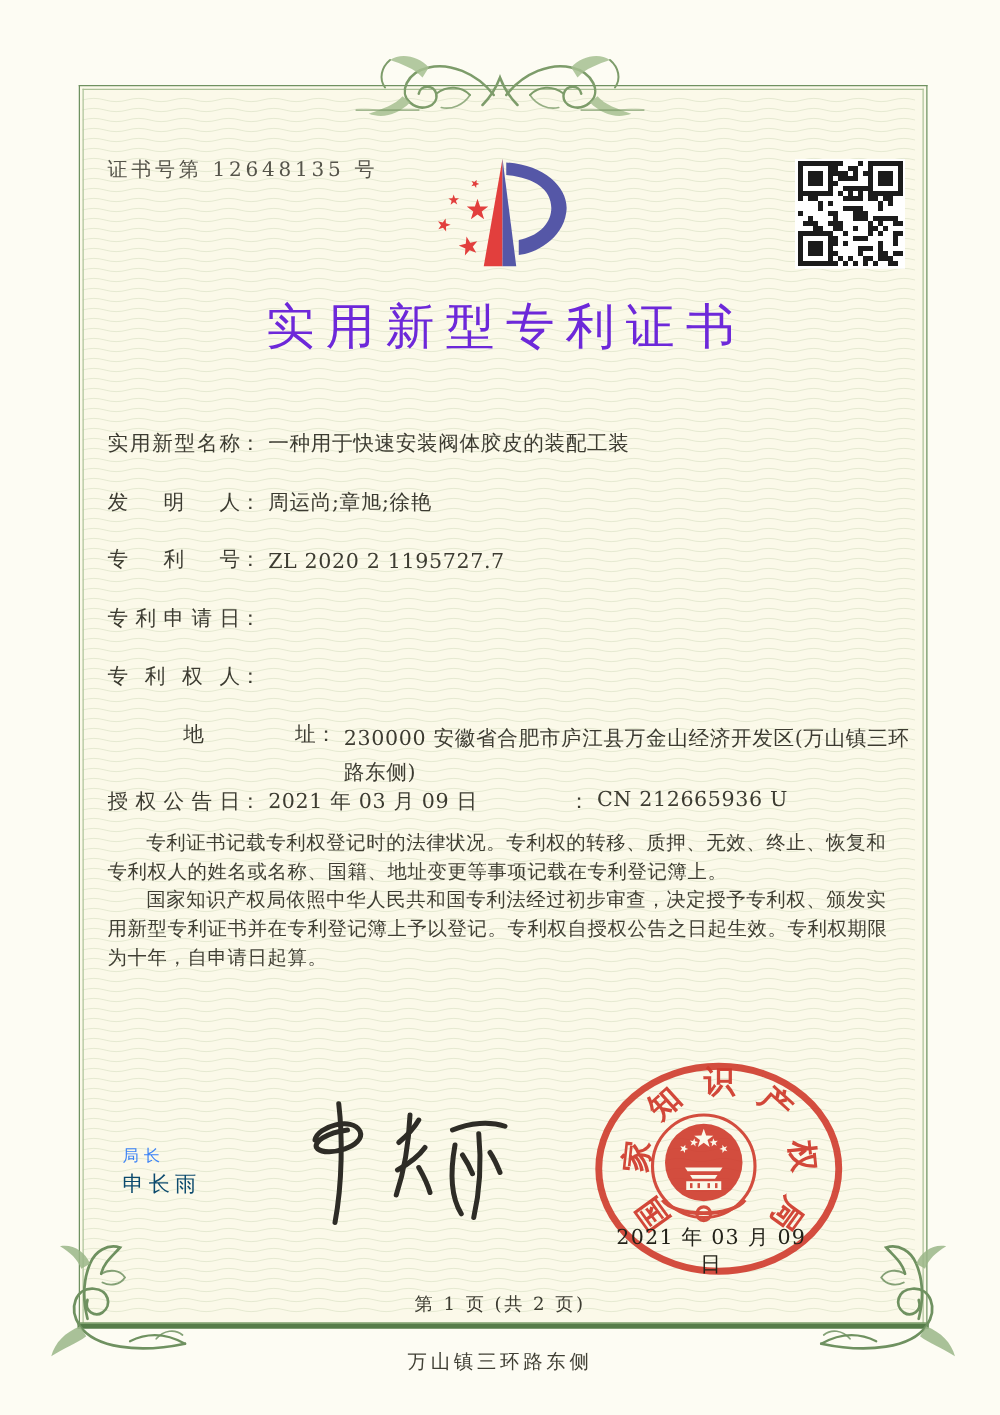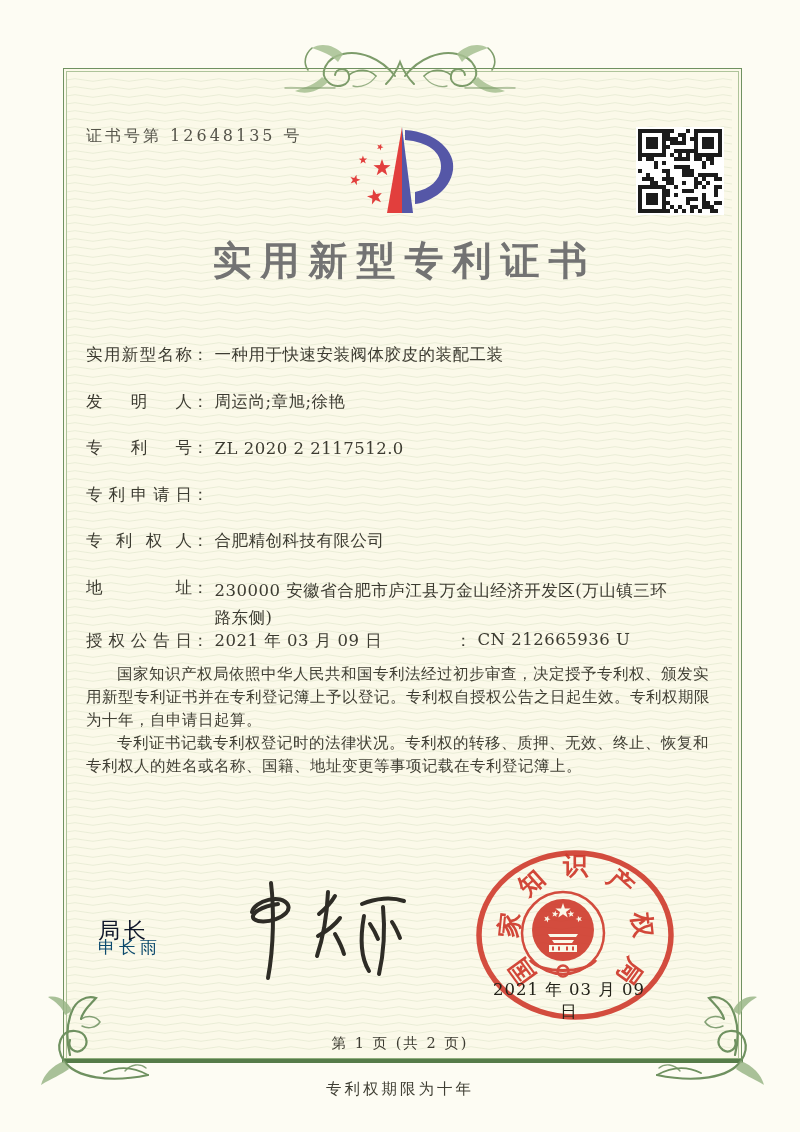--- a/index.html
+++ b/index.html
@@ -8,31 +8,31 @@
   .inner-bg{position:absolute;left:64px;top:69px;width:677px;height:993px;background:#fbf9e9;}
   .waves{position:absolute;left:0;top:0;pointer-events:none;}
   .frame{position:absolute;left:63px;top:68px;width:679px;height:994px;
          border:1px solid #6f9160;border-bottom:none;box-sizing:border-box;}
   .frame2{position:absolute;left:66px;top:71px;width:673px;height:991px;
           border:1px solid #aec39a;border-bottom:none;box-sizing:border-box;}
   .bottom-rule{position:absolute;left:62px;top:1058px;width:681px;height:4px;
                background:#567c49;border-top:1px solid #8fae7c;}
   .abs{position:absolute;}
   .cert-no{left:86px;top:126px;font-size:16px;letter-spacing:3px;color:#55544a;}
-  .title{left:0;right:0;top:234px;text-align:center;font-size:39px;font-weight:700;
-         letter-spacing:9px;text-indent:9px;color:#737373;}
+  .title{left:0;right:0;top:234px;text-align:center;font-size:39px;font-weight:400;
+         letter-spacing:9px;text-indent:9px;color:#6d28d9;}
   .frow{left:86px;width:645px;font-size:16.5px;color:#3c3b31;display:flex;align-items:flex-start;}
   .flabel{display:inline-block;width:106px;text-align:justify;text-align-last:justify;flex:0 0 106px;}
   .fcolon{flex:0 0 auto;}
   .fvalue{margin-left:6px;letter-spacing:0.5px;}
   .addr .fvalue{width:456px;line-height:27px;}
   .pair2{position:absolute;left:369px;top:0;display:flex;}
   .paras{left:86px;top:663px;width:632px;font-size:15.5px;line-height:23px;color:#403f34;}
   .paras p{margin:0;text-indent:2em;letter-spacing:0.5px;}
-  .sig-title{left:98px;top:916px;font-size:22px;letter-spacing:4px;color:#0f172a;}
+  .sig-title{left:98px;top:916px;font-size:13px;letter-spacing:4px;color:#3b82f6;}
   .sig-name{left:98px;top:936px;font-size:17px;letter-spacing:4px;color:#0c4a6e;}
   .seal-wrap{left:468px;top:838px;width:215px;height:200px;}
   .seal-text-layer{position:absolute;left:468px;top:838px;width:215px;height:200px;pointer-events:none;}
   .seal-char{position:absolute;left:50%;top:47%;font-size:25px;font-weight:bold;color:#cf3a2c;
              font-family:"DejaVu Serif","Liberation Serif",serif;opacity:0.93;}
   .seal-date{left:484px;top:979px;width:170px;text-align:center;font-size:16.5px;
              letter-spacing:1px;color:#232219;}
   .page-num{left:0;right:0;top:1034px;text-align:center;font-size:14.5px;color:#3c3b31;letter-spacing:2px;}
   .back-note{left:0;right:0;top:1079px;text-align:center;font-size:15.5px;color:#403f34;letter-spacing:3px;}
   svg{display:block;}
@@ -444,49 +444,48 @@
     <span class="fvalue">一种用于快速安装阀体胶皮的装配工装</span>
   </div>
   <div class="abs frow" style="top:391px;">
     <span class="flabel">发明人</span>
       <span class="fcolon">：</span>
     <span class="fvalue">周运尚;章旭;徐艳</span>
   </div>
   <div class="abs frow" style="top:437px;align-items:center;">
     <span class="flabel">专利号</span>
       <span class="fcolon">：</span>
-    <span class="fvalue">ZL 2020 2 2117512.0</span>
+    <span class="fvalue">ZL 2020 2 1195727.7</span>
   </div>
   <div class="abs frow" style="top:484px;">
     <span class="flabel">专利申请日</span>
       <span class="fcolon">：</span>
   </div>
   <div class="abs frow" style="top:530px;font-family:Liberation Mono, monospace;">
     <span class="flabel">专利权人</span>
       <span class="fcolon">：</span>
-    <span class="fvalue">合肥精创科技有限公司</span>
-  </div>
-  <div class="abs frow addr" style="top:577px;">
+  </div>
+  <div class="abs frow addr" style="top:577px;justify-content:flex-end;">
     <span class="flabel">地址</span>
       <span class="fcolon">：</span>
     <span class="fvalue">230000 安徽省合肥市庐江县万金山经济开发区(万山镇三环路东侧)</span>
   </div>
   <div class="abs frow" style="top:630px;">
     <span class="flabel">授权公告日</span>
       <span class="fcolon">：</span>
     <span class="fvalue">2021 年 03 月 09 日</span>
     <span class="pair2">
         <span class="fcolon">：</span>
       <span class="fvalue">CN 212665936 U</span>
     </span>
   </div>
 
   <div class="abs paras">
+    <p>专利证书记载专利权登记时的法律状况。专利权的转移、质押、无效、终止、恢复和专利权人的姓名或名称、国籍、地址变更等事项记载在专利登记簿上。</p>
     <p>国家知识产权局依照中华人民共和国专利法经过初步审查，决定授予专利权、颁发实用新型专利证书并在专利登记簿上予以登记。专利权自授权公告之日起生效。专利权期限为十年，自申请日起算。</p>
-    <p>专利证书记载专利权登记时的法律状况。专利权的转移、质押、无效、终止、恢复和专利权人的姓名或名称、国籍、地址变更等事项记载在专利登记簿上。</p>
   </div>
 
   <div class="abs sig-title">局长</div>
   <div class="abs sig-name">申长雨</div>
   <svg class="abs" style="left:222px;top:876px;" width="196" height="110" viewBox="0 0 196 110">
     <g fill="none" stroke="#2e2c26" stroke-width="4" stroke-linecap="round">
       <path d="M30,36 C32,25 60,17 66,29 C71,41 40,50 32,43 C27,38 40,30 56,28"></path>
       <path d="M49,7 C52,32 52,70 46,102"></path>
       <path d="M97,38 C103,33 109,27 113,20"></path>
       <path d="M96,60 C105,55 113,49 118,42"></path>
@@ -530,15 +529,15 @@
       <span class="seal-char" style="transform: translate(-50%, -50%) rotate(-84deg) translateY(-67px);">家</span>
       <span class="seal-char" style="transform: translate(-50%, -50%) rotate(-42deg) translateY(-67px);">知</span>
       <span class="seal-char" style="transform: translate(-50%, -50%) rotate(0deg) translateY(-67px);">识</span>
       <span class="seal-char" style="transform: translate(-50%, -50%) rotate(42deg) translateY(-67px);">产</span>
       <span class="seal-char" style="transform: translate(-50%, -50%) rotate(84deg) translateY(-67px);">权</span>
       <span class="seal-char" style="transform: translate(-50%, -50%) rotate(126deg) translateY(-67px);">局</span>
     </div>
   <div class="abs seal-date">2021 年 03 月 09 日</div>
 
   <div class="abs page-num">第 1 页 (共 2 页)</div>
-  <div class="abs back-note">专利权期限为十年</div>
+  <div class="abs back-note">万山镇三环路东侧</div>
 
 </div>
 
 </body></html>

